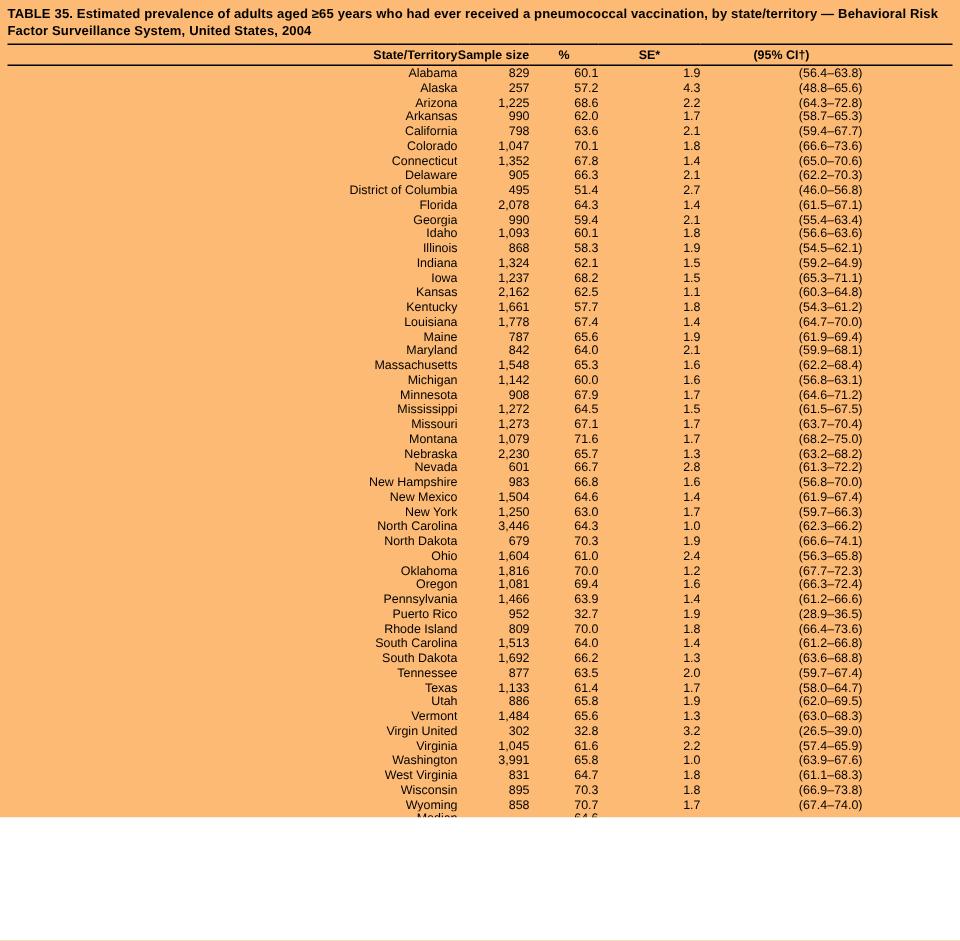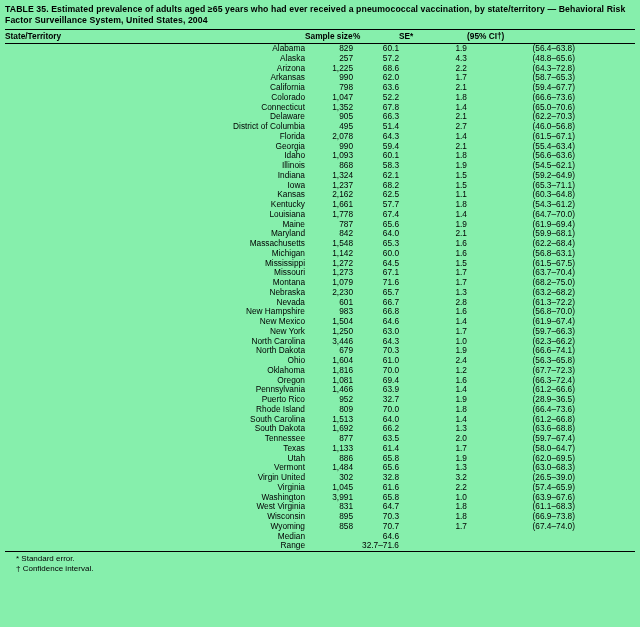--- a/index.html
+++ b/index.html
@@ -1,23 +1,23 @@
 <!DOCTYPE html>
 <html><head>
 <meta charset="utf-8">
 <style>
   * { box-sizing: border-box; }
   html, body { margin: 0; padding: 0; background: #fff; }
   body { font-family: "Liberation Sans", sans-serif; color: #000; }
   .page {
     width: 640px;
-    height: 627px;
+    height: 545px;
     padding: 4px 5px 12px 5px;
     overflow: hidden;
-    background: #86efac;
+    background: #fdba74;
   }
   .title {
     font-weight: bold;
     font-size: 8.7px;
     line-height: 11px;
     letter-spacing: 0.1px;
   }
   table.data {
     width: 100%;
     border-collapse: collapse;
@@ -32,22 +32,22 @@
   table.data col.c-ci    { width: 168px; }
   thead th {
     font-weight: bold;
     font-size: 8.3px;
     line-height: 10px;
     border-top: 1px solid #000;
     border-bottom: 1px solid #000;
     padding: 1px 0 2px 0;
     white-space: nowrap;
   }
-  th.left  { text-align: left; }
-  th.right { text-align: left; }
+  th.left  { text-align: right; }
+  th.right { text-align: center; }
   th.pad-r, td.pad-r { padding-right: 60px; }
   tbody td {
     font-size: 8.3px;
     line-height: 9.75px;
     padding: 0;
     white-space: nowrap;
     overflow: hidden;
   }
   td.state { text-align: right; }
   td.num   { text-align: right; }
@@ -114,21 +114,21 @@
         <tr>
       <td class="state">California</td>
       <td class="num">798</td>
       <td class="num">63.6</td>
       <td class="num">2.1</td>
       <td class="num pad-r">(59.4–67.7)</td>
     </tr>
         <tr>
       <td class="state">Colorado</td>
       <td class="num">1,047</td>
-      <td class="num">52.2</td>
+      <td class="num">70.1</td>
       <td class="num">1.8</td>
       <td class="num pad-r">(66.6–73.6)</td>
     </tr>
         <tr>
       <td class="state">Connecticut</td>
       <td class="num">1,352</td>
       <td class="num">67.8</td>
       <td class="num">1.4</td>
       <td class="num pad-r">(65.0–70.6)</td>
     </tr>
@@ -231,20 +231,27 @@
       <td class="num pad-r">(62.2–68.4)</td>
     </tr>
         <tr>
       <td class="state">Michigan</td>
       <td class="num">1,142</td>
       <td class="num">60.0</td>
       <td class="num">1.6</td>
       <td class="num pad-r">(56.8–63.1)</td>
     </tr>
         <tr>
+      <td class="state">Minnesota</td>
+      <td class="num">908</td>
+      <td class="num">67.9</td>
+      <td class="num">1.7</td>
+      <td class="num pad-r">(64.6–71.2)</td>
+    </tr>
+        <tr>
       <td class="state">Mississippi</td>
       <td class="num">1,272</td>
       <td class="num">64.5</td>
       <td class="num">1.5</td>
       <td class="num pad-r">(61.5–67.5)</td>
     </tr>
         <tr>
       <td class="state">Missouri</td>
       <td class="num">1,273</td>
       <td class="num">67.1</td>

